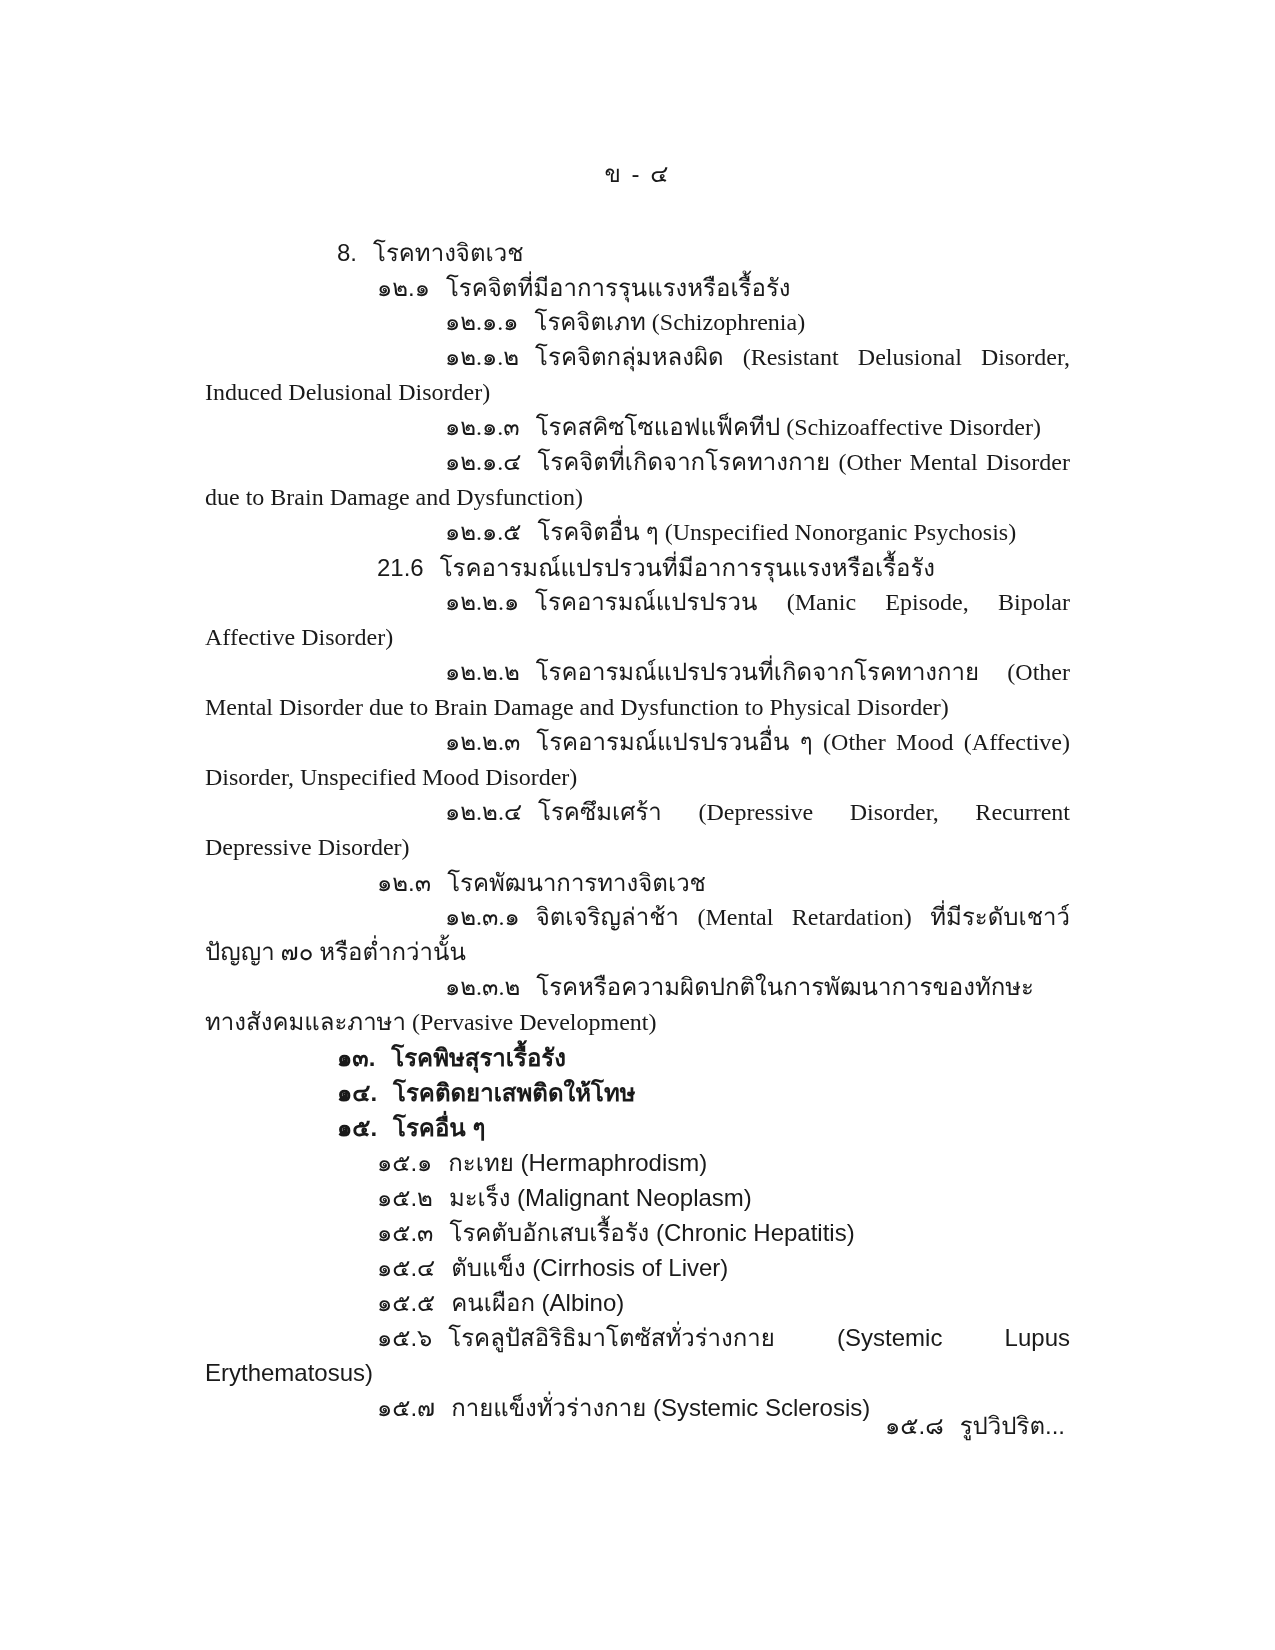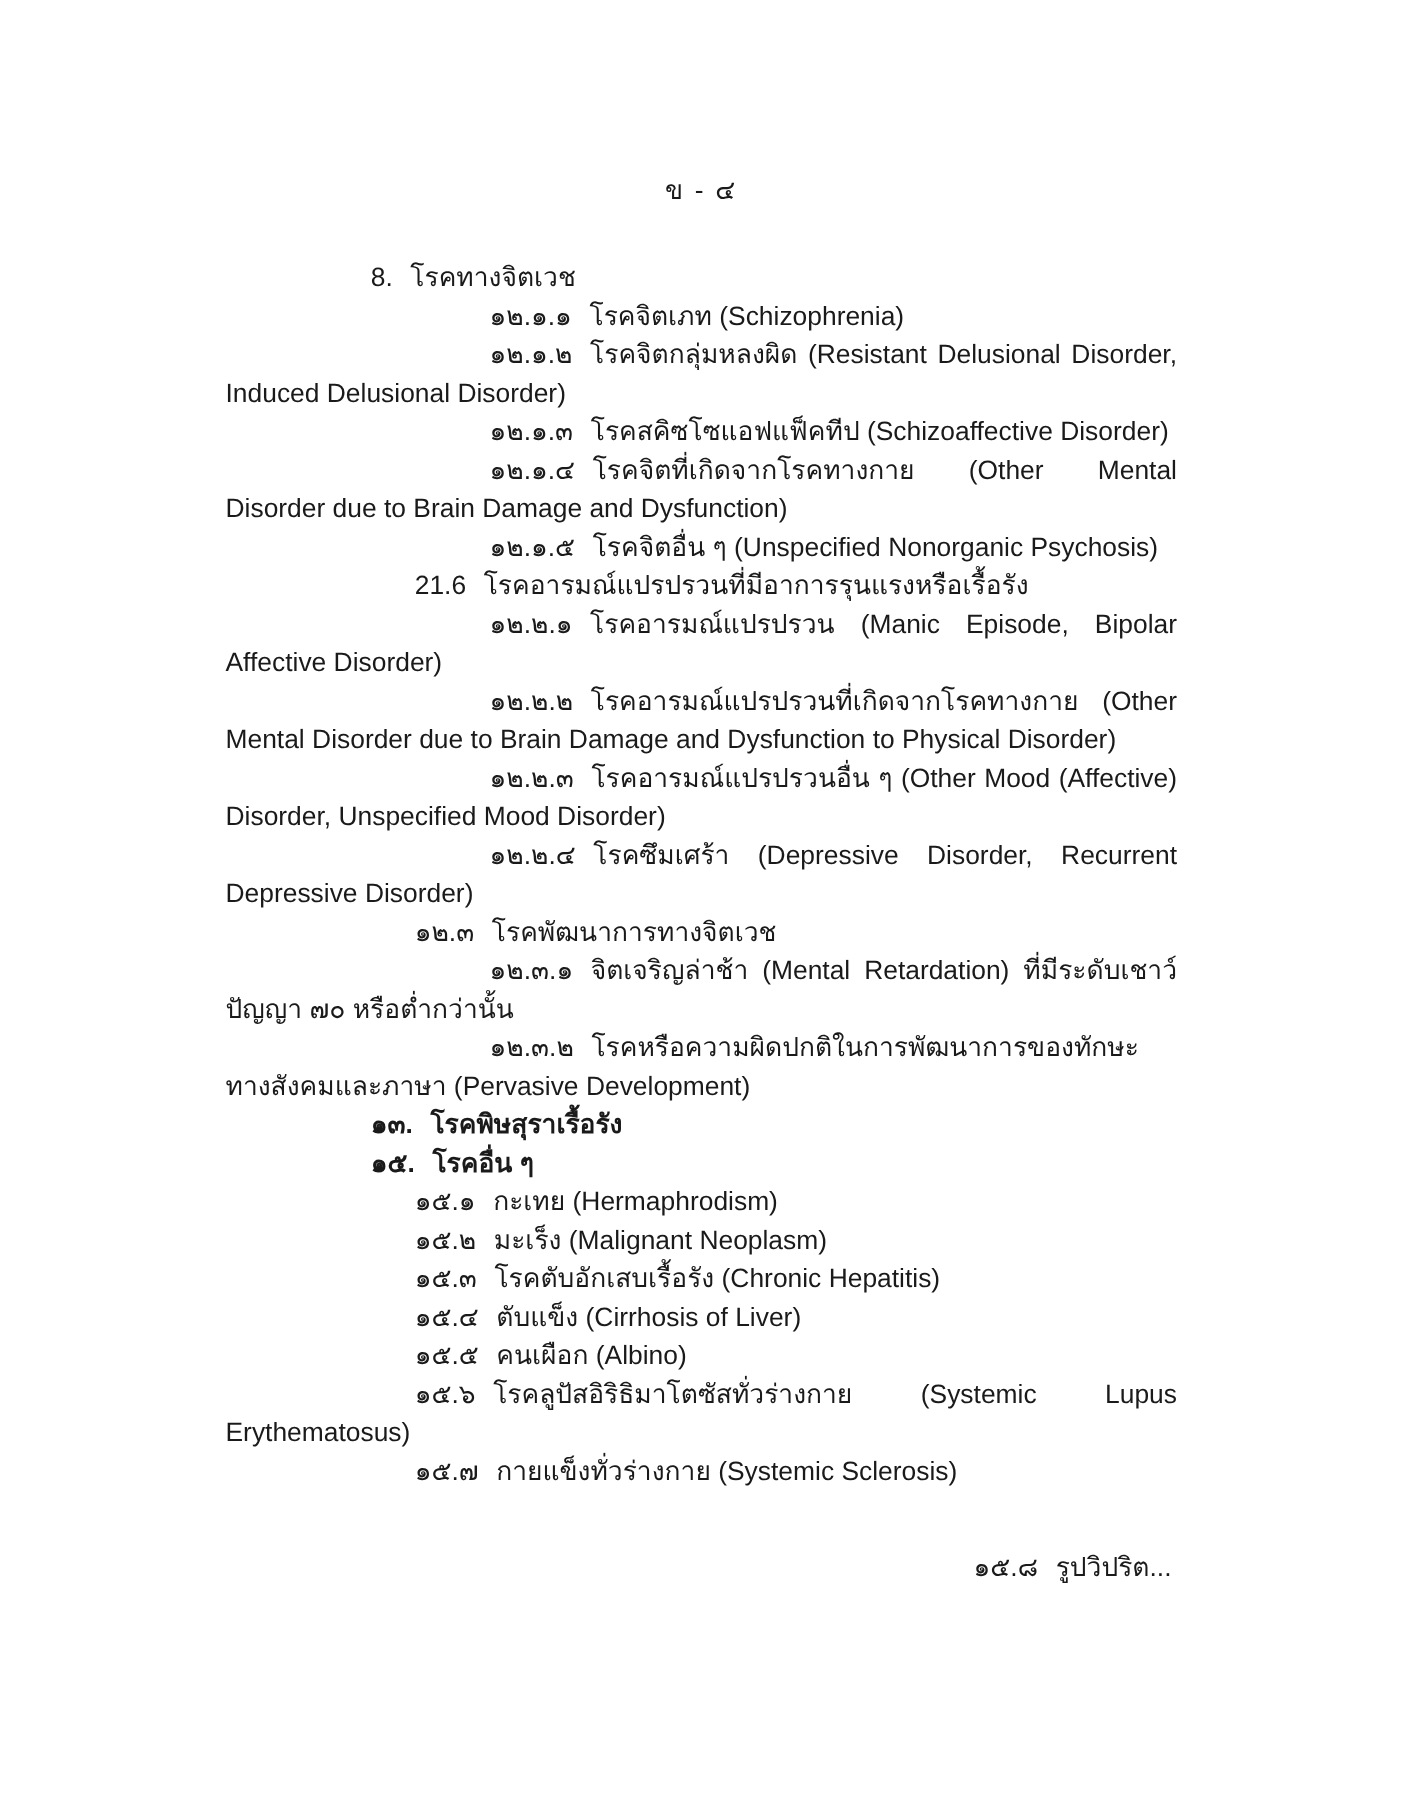--- a/index.html
+++ b/index.html
@@ -26,52 +26,54 @@
     margin: 0 0 44px 0;
     letter-spacing: 2px;
   }
   p.line {
     margin: 0;
     text-align: justify;
   }
   
   .l1 { text-indent: 132px; }
   .l2 { text-indent: 172px; }
-  .l3 { text-indent: 240px; }
+  .l3 { text-indent: 240px; font-family: Liberation Serif, serif; }
   .sp { margin-top: 13px; font-weight: bold; }   
   .num { margin-right: 16px; }
   .catchword {
     position: absolute;
     top: 1408px;
     right: 210px;
     text-align: right;
   }
 </style>
 </head>
 <body>
 
 <div class="page">
 
   <div class="header">ข - ๔</div>
 
   <p class="line l1"><span class="num">8.</span><span>โรคทางจิตเวช</span></p>
+  <p class="line l2"><span class="num">๑๒.๑</span><span>โรคจิตที่มีอาการรุนแรงหรือเรื้อรัง</span></p>
   <p class="line l3"><span class="num">๑๒.๑.๑</span><span>โรคจิตเภท (Schizophrenia)</span></p>
   <p class="line l3"><span class="num">๑๒.๑.๒</span><span>โรคจิตกลุ่มหลงผิด (Resistant Delusional Disorder, Induced Delusional Disorder)</span></p>
   <p class="line l3"><span class="num">๑๒.๑.๓</span><span>โรคสคิซโซแอฟแฟ็คทีป (Schizoaffective Disorder)</span></p>
   <p class="line l3"><span class="num">๑๒.๑.๔</span><span>โรคจิตที่เกิดจากโรคทางกาย (Other Mental Disorder due to Brain Damage and Dysfunction)</span></p>
   <p class="line l3"><span class="num">๑๒.๑.๕</span><span>โรคจิตอื่น ๆ (Unspecified Nonorganic Psychosis)</span></p>
   <p class="line l2"><span class="num">21.6</span><span>โรคอารมณ์แปรปรวนที่มีอาการรุนแรงหรือเรื้อรัง</span></p>
   <p class="line l3"><span class="num">๑๒.๒.๑</span><span>โรคอารมณ์แปรปรวน (Manic Episode, Bipolar Affective Disorder)</span></p>
   <p class="line l3"><span class="num">๑๒.๒.๒</span><span>โรคอารมณ์แปรปรวนที่เกิดจากโรคทางกาย (Other Mental Disorder due to Brain Damage and Dysfunction to Physical Disorder)</span></p>
   <p class="line l3"><span class="num">๑๒.๒.๓</span><span>โรคอารมณ์แปรปรวนอื่น ๆ (Other Mood (Affective) Disorder, Unspecified Mood Disorder)</span></p>
   <p class="line l3"><span class="num">๑๒.๒.๔</span><span>โรคซึมเศร้า (Depressive Disorder, Recurrent Depressive Disorder)</span></p>
   <p class="line l2"><span class="num">๑๒.๓</span><span>โรคพัฒนาการทางจิตเวช</span></p>
   <p class="line l3"><span class="num">๑๒.๓.๑</span><span>จิตเจริญล่าช้า (Mental Retardation) ที่มีระดับเชาว์ปัญญา ๗๐ หรือต่ำกว่านั้น</span></p>
   <p class="line l3"><span class="num">๑๒.๓.๒</span><span>โรคหรือความผิดปกติในการพัฒนาการของทักษะทางสังคมและภาษา (Pervasive Development)</span></p>
   <p class="line l1 sp"><span class="num">๑๓.</span><span>โรคพิษสุราเรื้อรัง</span></p>
+  <p class="line l1 sp"><span class="num">๑๔.</span><span>โรคติดยาเสพติดให้โทษ</span></p>
   <p class="line l1 sp"><span class="num">๑๕.</span><span>โรคอื่น ๆ</span></p>
   <p class="line l2"><span class="num">๑๕.๑</span><span>กะเทย (Hermaphrodism)</span></p>
   <p class="line l2"><span class="num">๑๕.๒</span><span>มะเร็ง (Malignant Neoplasm)</span></p>
   <p class="line l2"><span class="num">๑๕.๓</span><span>โรคตับอักเสบเรื้อรัง (Chronic Hepatitis)</span></p>
   <p class="line l2"><span class="num">๑๕.๔</span><span>ตับแข็ง (Cirrhosis of Liver)</span></p>
   <p class="line l2"><span class="num">๑๕.๕</span><span>คนเผือก (Albino)</span></p>
   <p class="line l2"><span class="num">๑๕.๖</span><span>โรคลูปัสอิริธิมาโตซัสทั่วร่างกาย (Systemic Lupus Erythematosus)</span></p>
   <p class="line l2"><span class="num">๑๕.๗</span><span>กายแข็งทั่วร่างกาย (Systemic Sclerosis)</span></p>
 
   <div class="catchword"><span class="num">๑๕.๘</span><span>รูปวิปริต...</span></div>

